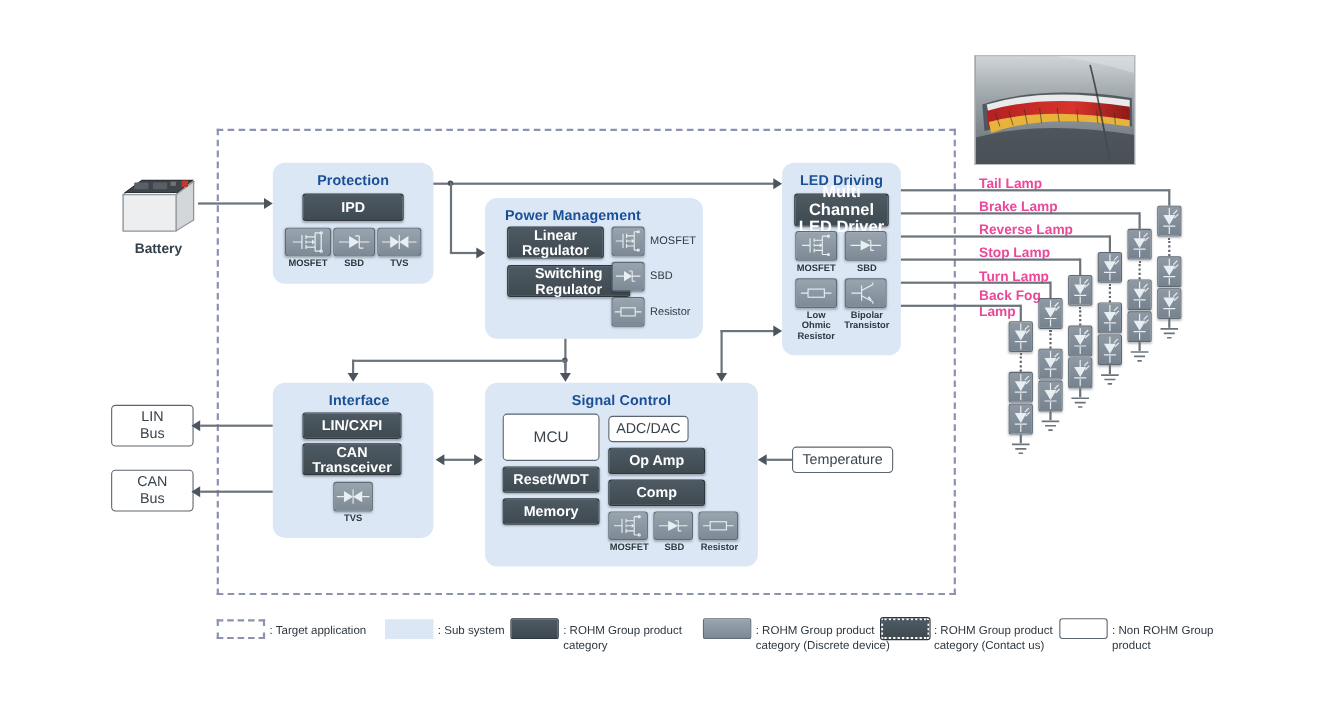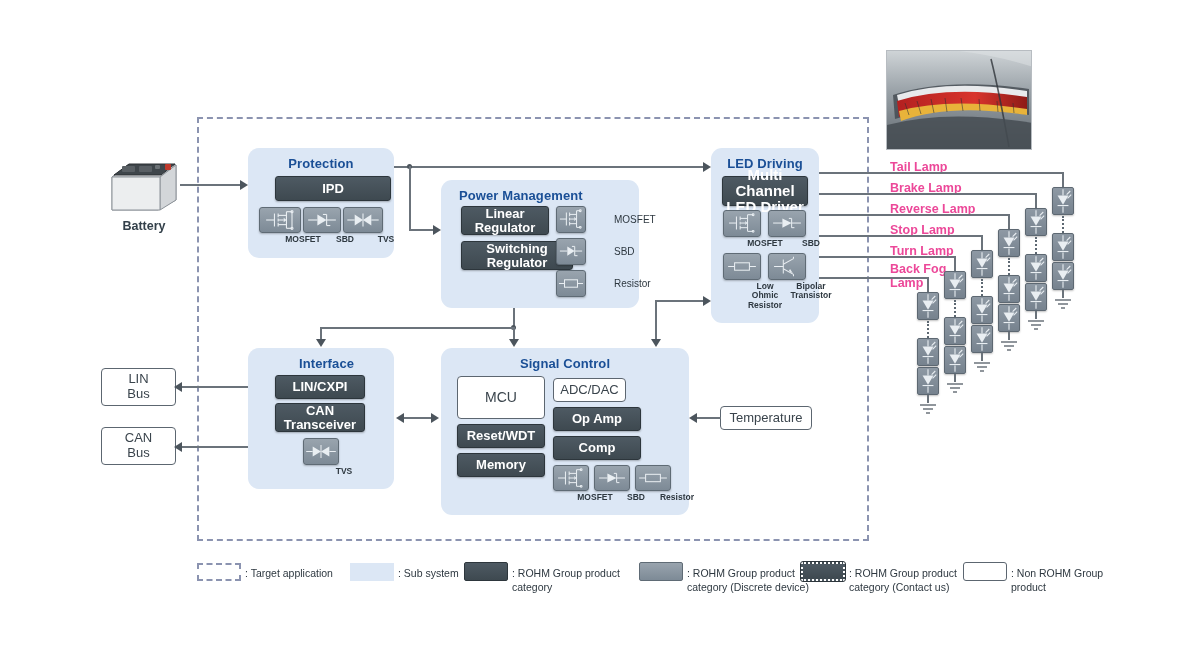--- a/index.html
+++ b/index.html
@@ -82,21 +82,20 @@
   }
   .disc svg { display:block; width:100%; height:100%; }
   .disc-label {
     position: absolute;
     text-align: center;
     font-size: 8.5px;
     font-weight: bold;
     color: #2e3840;
     line-height: 1.1;
     white-space: pre-line;
-    margin-left: 23px;
   }
   .disc-label.side { text-align: left; font-weight: normal; font-size: 10px; }
 
   
   .wire { position: absolute; background: #6b737b; }
   .wire.h { height: 1.6px; }
   .wire.v { width: 1.6px; }
   .arrow { position: absolute; width: 0; height: 0; }
   .arrow.right { border-top: 5px solid transparent; border-bottom: 5px solid transparent; border-left: 8px solid #4c555d; }
   .arrow.left  { border-top: 5px solid transparent; border-bottom: 5px solid transparent; border-right: 8px solid #4c555d; }
@@ -182,21 +181,21 @@
 Bus</div>
 
   <div class="wire h" style="left:182px; top:386px; width:66px;"></div>
   <div class="arrow left" style="left:174px; top:382px;"></div>
   <div class="wire h" style="left:182px; top:446px; width:66px;"></div>
   <div class="arrow left" style="left:174px; top:442px;"></div>
 
   <div class="subsystem" style="left:248px; top:148px; width:146px; height:110px;">
     <div class="sys-title" style="top:8px;">Protection</div>
   </div>
-  <div class="prod" style="left:275px; top:176px; width:116px; height:25px;">IPD</div>
+  <div class="prod" style="left:275px; top:176px; width:92px; height:25px;">IPD</div>
 
   <div class="disc" style="left:259px; top:207px; width:42px; height:26px;">
     <svg viewBox="0 0 42 26">
         <g stroke="#e9eef2" stroke-width="1.2" fill="none">
       <line x1="6" y1="13" x2="15" y2="13"></line>
           <line x1="15" y1="6" x2="15" y2="20"></line>
       <line x1="19" y1="6" x2="19" y2="10"></line>
           <line x1="19" y1="11.5" x2="19" y2="14.5"></line>
           <line x1="19" y1="16" x2="19" y2="20"></line>
       <line x1="19" y1="8" x2="28" y2="8"></line>

